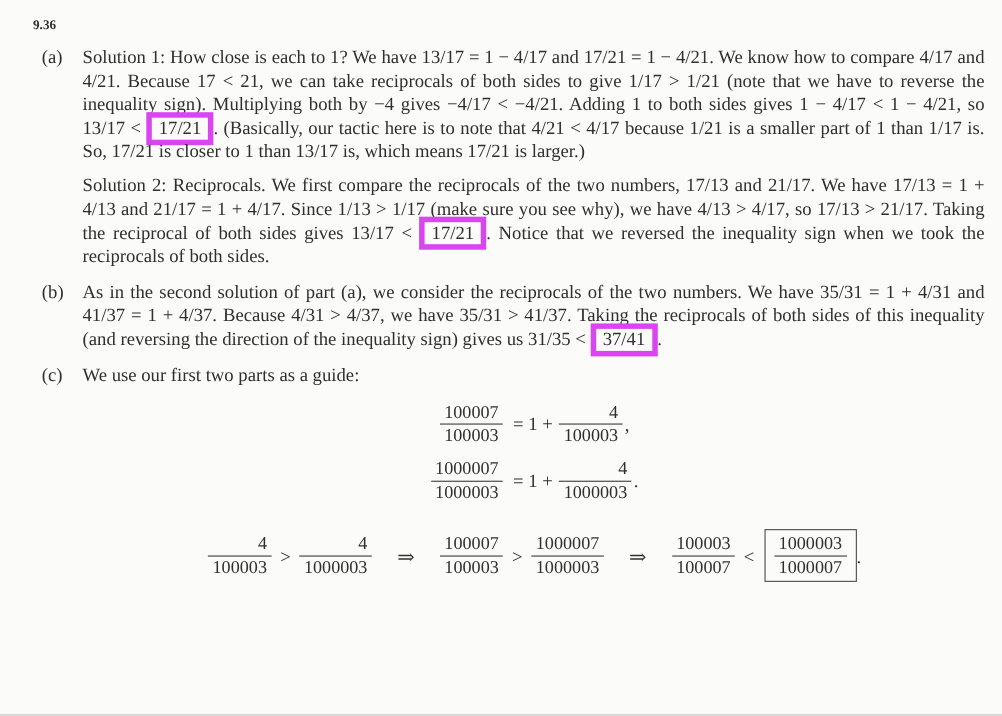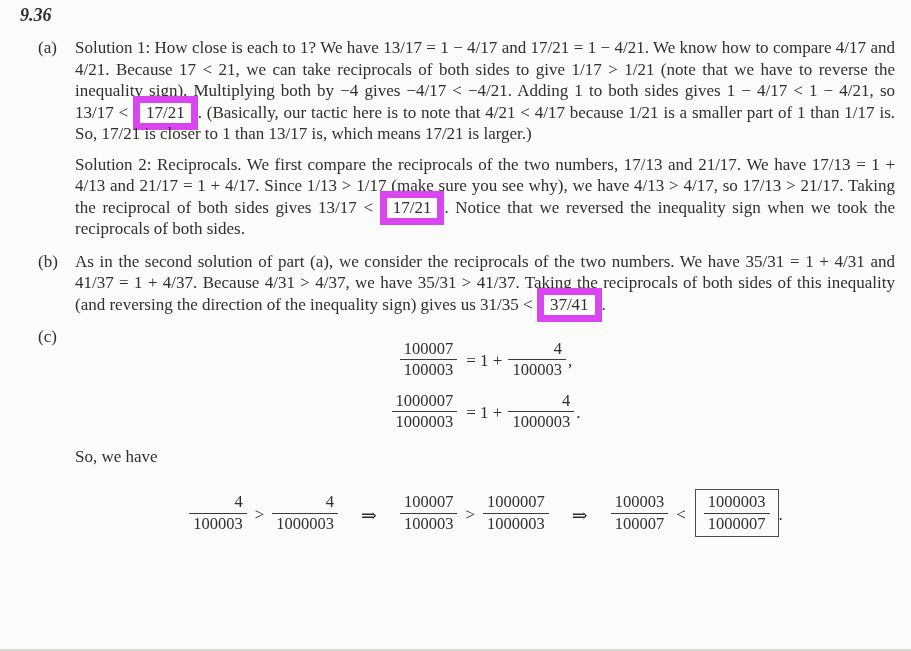--- a/index.html
+++ b/index.html
@@ -4,32 +4,32 @@
 <style>
   html,body{margin:0;padding:0;}
   body{
     width:911px;height:651px;overflow:hidden;
     background:#fbfbfa;
     font-family:"Liberation Serif","DejaVu Serif",serif;
     color:#2f2f2f;
     -webkit-font-smoothing:antialiased;
   }
   #page{padding:5px 16px 0 20px;}
-  .problem-number{font-weight:bold;font-size:18px;margin:0;font-style:italic;}
+  .problem-number{font-weight:bold;font-size:12px;margin:10px;}
   .parts{margin-top:11px;}
   .part{display:flex;margin-bottom:11px;padding-left:18px;}
   .part-label{width:37px;flex:0 0 37px;font-size:17px;line-height:21.5px;}
   .part-body{flex:1;min-width:0;}
   p.para{
     margin:0;font-size:17px;line-height:21.5px;text-align:justify;
   }
   p.para + p.para{margin-top:9px;}
   .it{}
   .answer-box{
-    border:7px solid #d946ef;
+    border:5px solid #d946ef;
     padding:0px 6px 1px 6px;
     white-space:nowrap;
   }
   
   .eqblock{text-align:center;margin:16px 0 12px 0;}
   .eqgrid{display:inline-grid;grid-template-columns:auto auto;row-gap:12px;align-items:center;}
   .eq-left{text-align:right;}
   .eq-right{text-align:left;}
   .frac{
     display:inline-block;vertical-align:middle;text-align:right;
@@ -73,41 +73,41 @@
     <div class="part">
       <div class="part-label">(b)</div>
       <div class="part-body">
         <p class="para"><span>As in the second solution of part (a), we consider the reciprocals of the two numbers. We have 35/31 = 1 + 4/31 and 41/37 = 1 + 4/37. Because 4/31 &gt; 4/37, we have 35/31 &gt; 41/37. Taking the reciprocals of both sides of this inequality (and reversing the direction of the inequality sign) gives us 31/35 &lt; </span><span class="answer-box">37/41</span><span>.</span></p>
       </div>
     </div>
 
     <div class="part">
       <div class="part-label">(c)</div>
       <div class="part-body">
+        <p class="para">We use our first two parts as a guide:</p>
 
         <div class="eqblock">
           <div class="eqgrid">
 
             <div class="eq-left">
               <span class="frac"><span class="num">100007</span><span class="den">100003</span></span>
             </div>
             <div class="eq-right">
               <span class="eq-mid">= 1 +</span><span class="frac"><span class="num">4</span><span class="den">100003</span></span><span class="eq-punct">,</span>
             </div>
 
             <div class="eq-left">
               <span class="frac"><span class="num">1000007</span><span class="den">1000003</span></span>
             </div>
             <div class="eq-right">
               <span class="eq-mid">= 1 +</span><span class="frac"><span class="num">4</span><span class="den">1000003</span></span><span class="eq-punct">.</span>
             </div>
           </div>
         </div>
 
-        <p class="para so-line">So, we have</p>
 
         <div class="chain">
           <span class="frac">
               <span class="num">4</span>
               <span class="den">100003</span>
             </span>
           <span class="rel">&gt;</span>
           <span class="frac">
               <span class="num">4</span>
               <span class="den">1000003</span>

